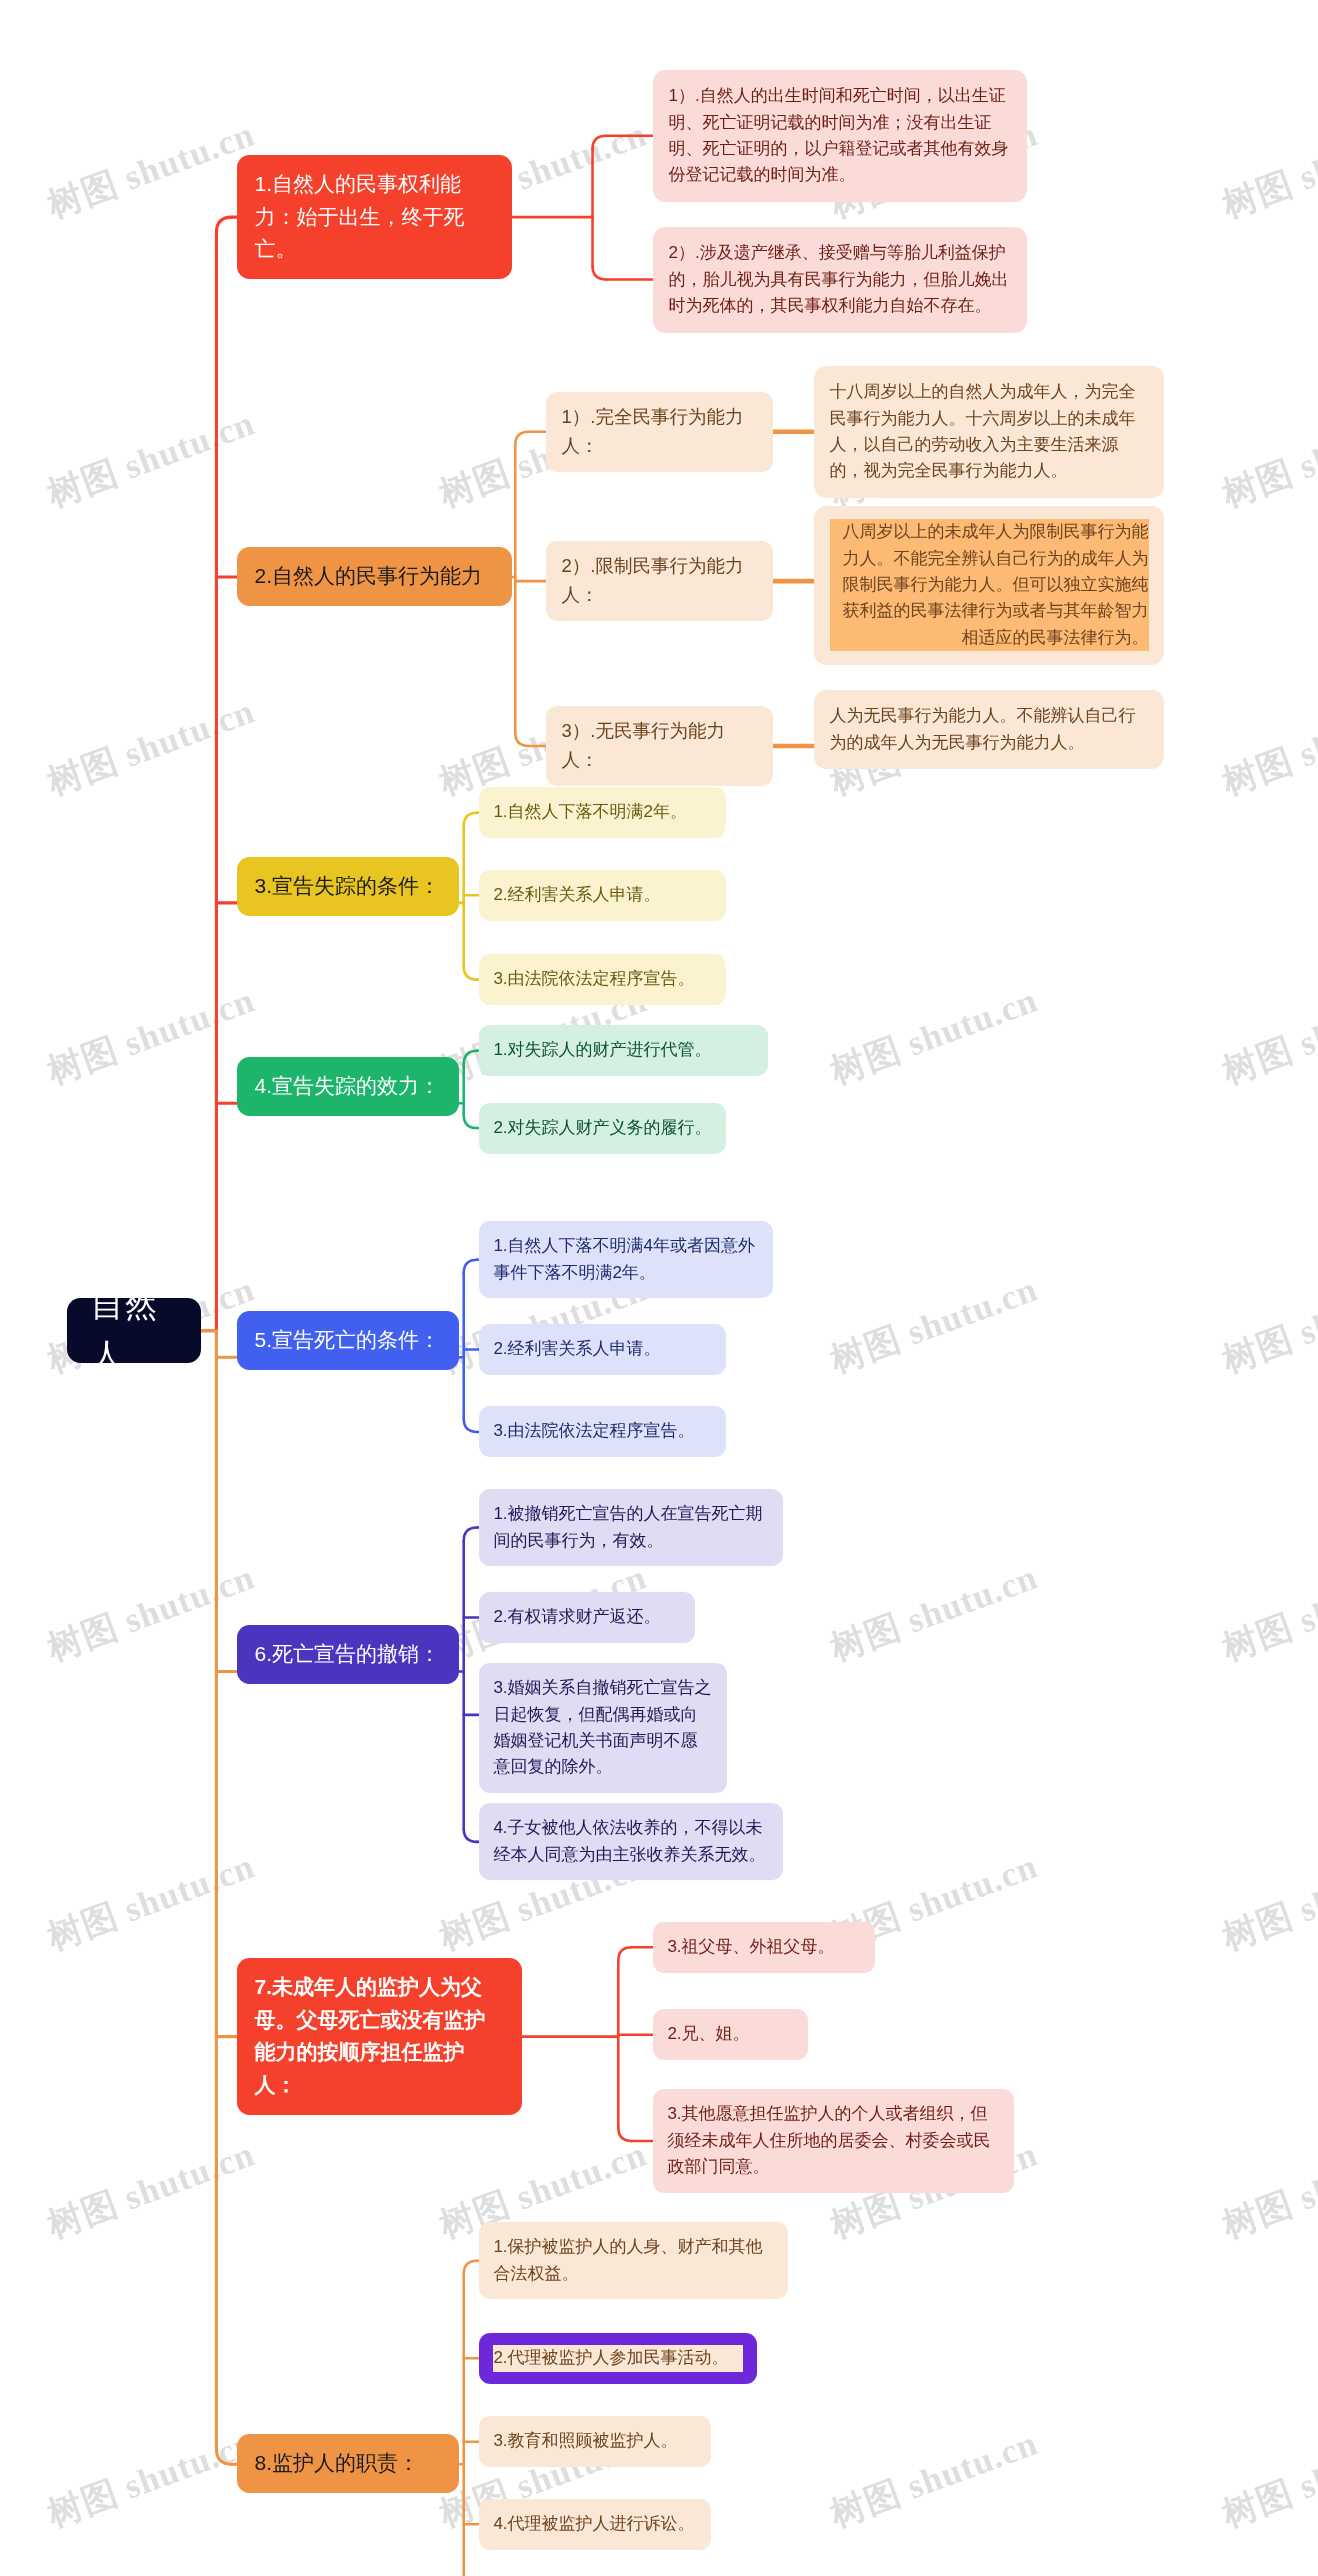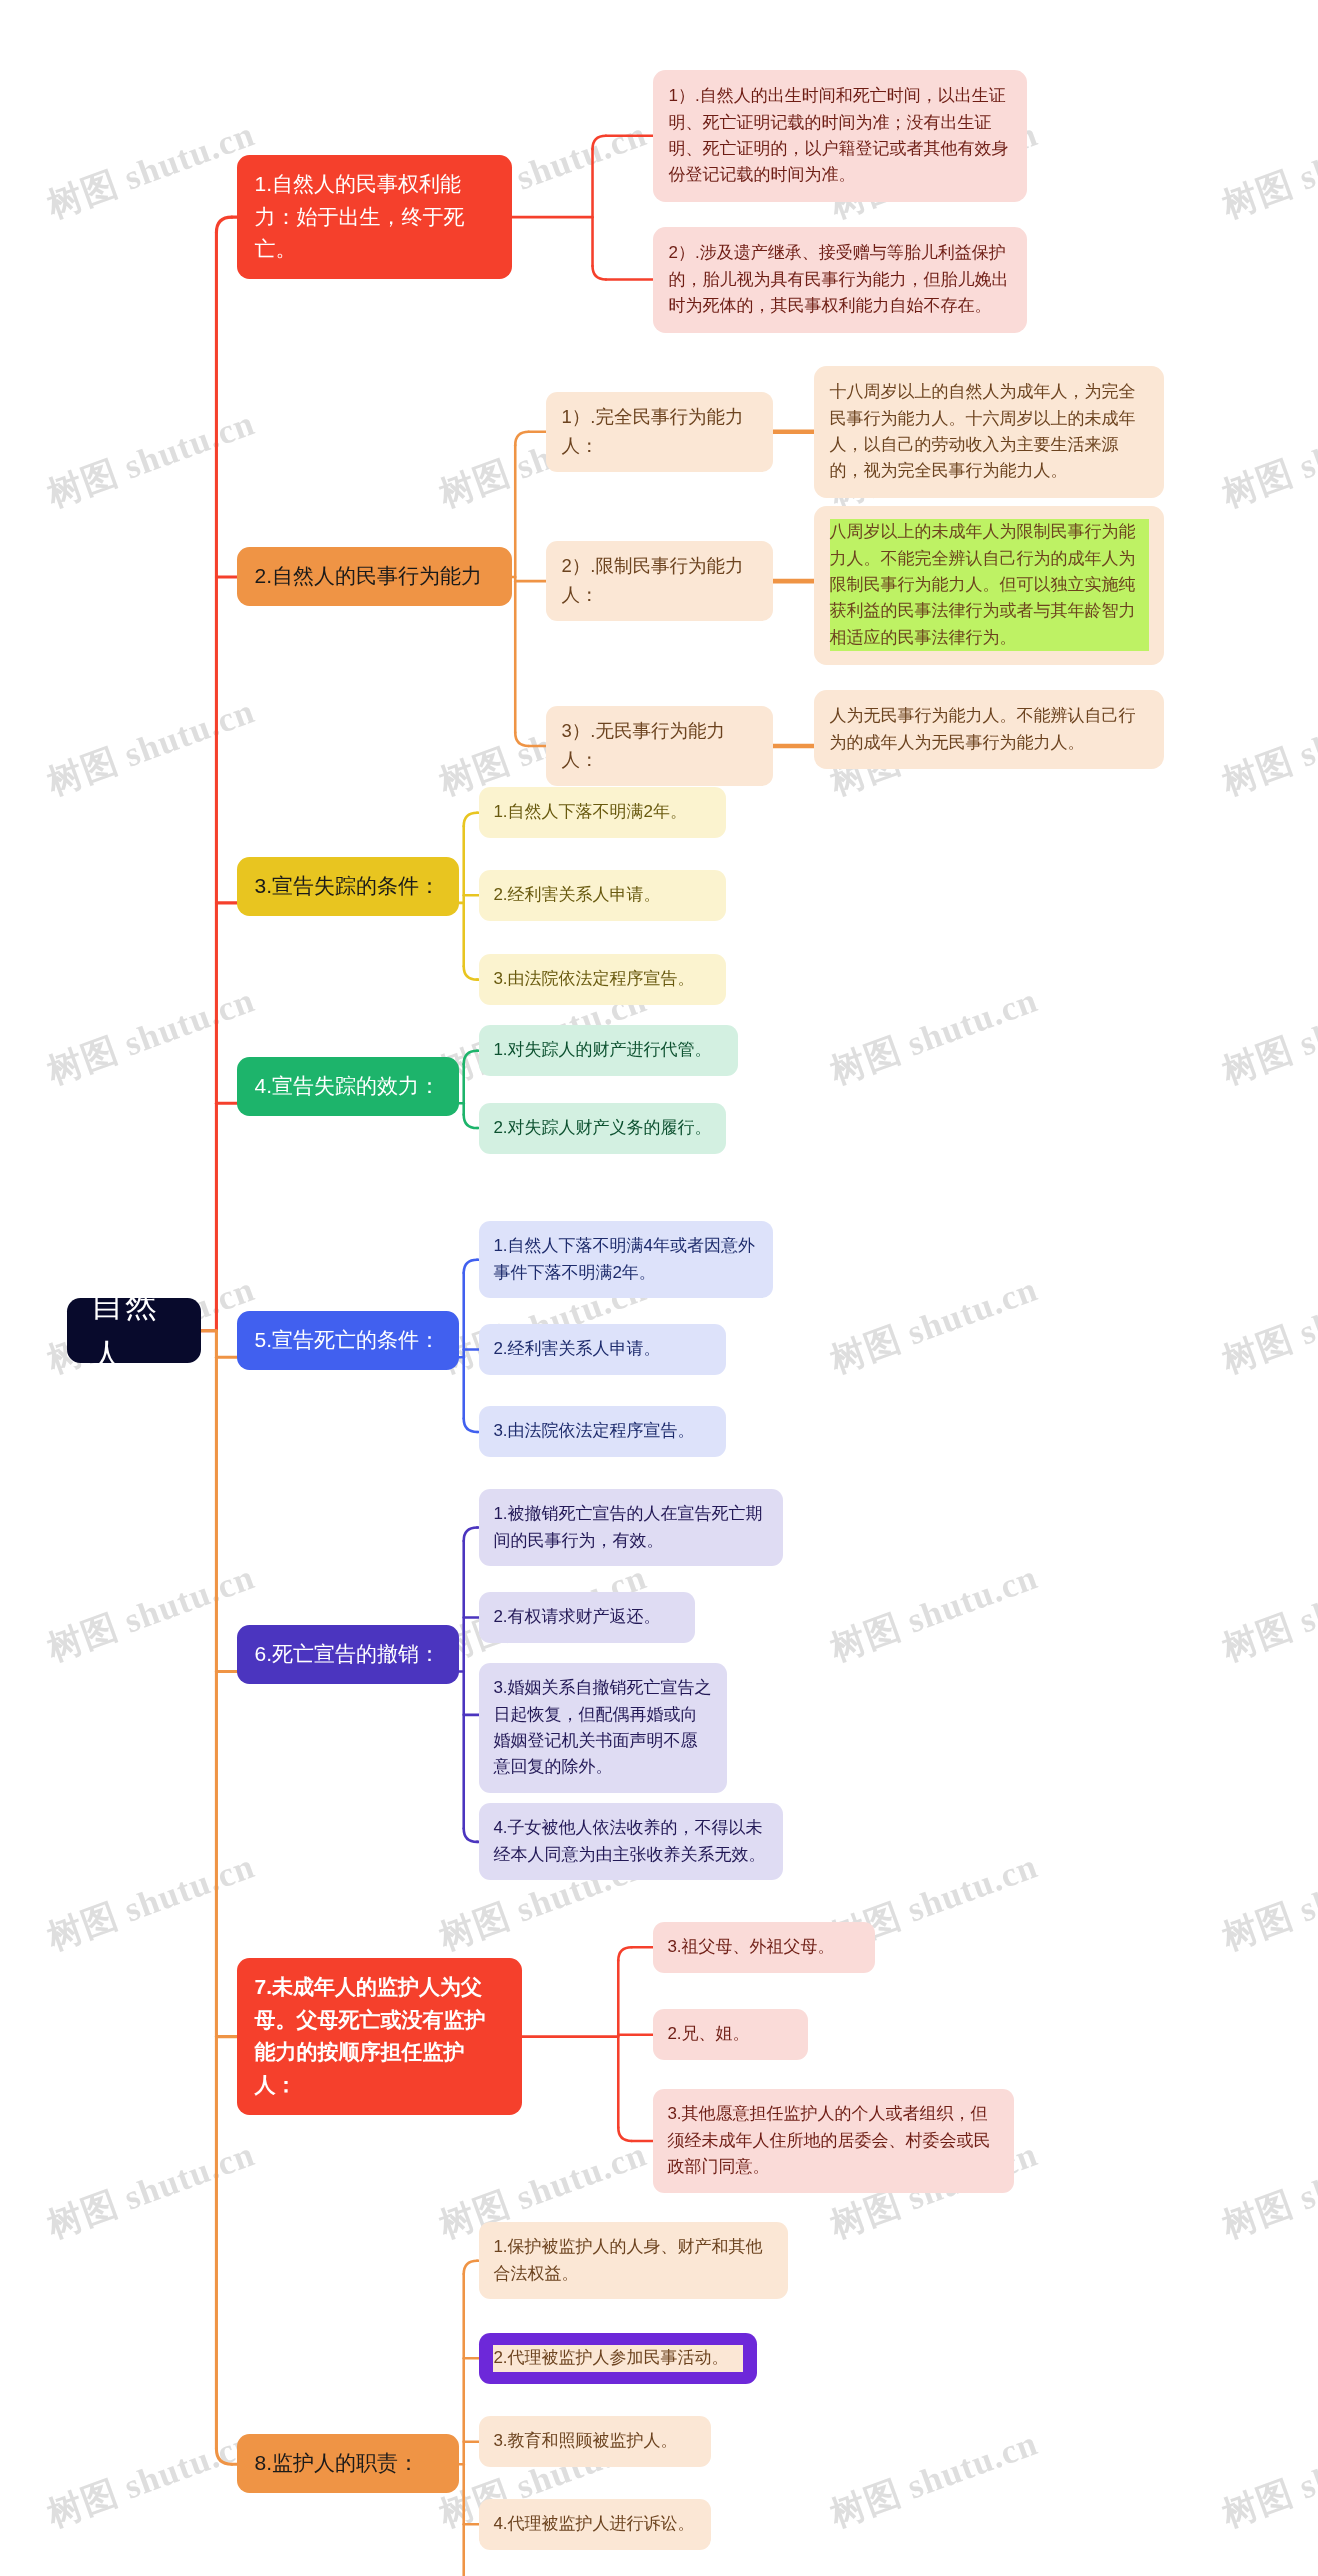--- a/index.html
+++ b/index.html
@@ -219,21 +219,21 @@
     <span style="background: rgb(251, 231, 213); color: rgb(108, 67, 31);">1）.完全民事行为能力人：</span>
   </div>
   <div class="node lvl3" style="left: 814px; top: 366px; width: 350px; min-height: 98px; background: rgb(251, 231, 213); color: rgb(108, 67, 31);">
     <span style="background: rgb(251, 231, 213); color: rgb(108, 67, 31);">十八周岁以上的自然人为成年人，为完全民事行为能力人。十六周岁以上的未成年人，以自己的劳动收入为主要生活来源的，视为完全民事行为能力人。</span>
   </div>
 
   <div class="node lvl2" style="left: 546px; top: 541px; width: 227px; min-height: 45px; background: rgb(251, 231, 213); color: rgb(108, 67, 31);">
     <span style="background: rgb(251, 231, 213); color: rgb(108, 67, 31);">2）.限制民事行为能力人：</span>
   </div>
   <div class="node lvl3" style="left: 814px; top: 506px; width: 350px; min-height: 134px; background: rgb(251, 231, 213); color: rgb(108, 67, 31);">
-    <span style="background: #bef264; color: rgb(108, 67, 31);">八周岁以上的未成年人为限制民事行为能力人。不能完全辨认自己行为的成年人为限制民事行为能力人。但可以独立实施纯获利益的民事法律行为或者与其年龄智力相适应的民事法律行为。</span>
+    <span style="background: #fdba74; color: rgb(108, 67, 31); text-align: right;">八周岁以上的未成年人为限制民事行为能力人。不能完全辨认自己行为的成年人为限制民事行为能力人。但可以独立实施纯获利益的民事法律行为或者与其年龄智力相适应的民事法律行为。</span>
   </div>
 
   <div class="node lvl2" style="left: 546px; top: 706px; width: 227px; min-height: 45px; background: rgb(251, 231, 213); color: rgb(108, 67, 31);">
     <span style="background: rgb(251, 231, 213); color: rgb(108, 67, 31);">3）.无民事行为能力人：</span>
   </div>
   <div class="node lvl3" style="left: 814px; top: 690px; width: 350px; min-height: 72px; background: rgb(251, 231, 213); color: rgb(108, 67, 31);">
     <span style="background: rgb(251, 231, 213); color: rgb(108, 67, 31);">人为无民事行为能力人。不能辨认自己行为的成年人为无民事行为能力人。</span>
   </div>
 
   <div class="node lvl1 dark-text" style="left: 237px; top: 857px; width: 222px; min-height: 48px; background: rgb(232, 197, 32);">
@@ -245,21 +245,21 @@
   <div class="node leaf" style="left: 479px; top: 870px; width: 247px; min-height: 44px; background: rgb(251, 243, 207); color: rgb(104, 89, 14);">
     <span style="background: rgb(251, 243, 207); color: rgb(104, 89, 14);">2.经利害关系人申请。</span>
   </div>
   <div class="node leaf" style="left: 479px; top: 954px; width: 247px; min-height: 44px; background: rgb(251, 243, 207); color: rgb(104, 89, 14);">
     <span style="background: rgb(251, 243, 207); color: rgb(104, 89, 14);">3.由法院依法定程序宣告。</span>
   </div>
 
   <div class="node lvl1 light-text" style="left: 237px; top: 1057px; width: 222px; min-height: 48px; background: rgb(29, 180, 107);">
     <span>4.宣告失踪的效力：</span>
   </div>
-  <div class="node leaf" style="left: 479px; top: 1025px; width: 259px; min-height: 44px; background: rgb(211, 240, 225); color: rgb(13, 81, 48);">
+  <div class="node leaf" style="left: 479px; top: 1025px; width: 289px; min-height: 44px; background: rgb(211, 240, 225); color: rgb(13, 81, 48);">
     <span style="background: rgb(211, 240, 225); color: rgb(13, 81, 48);">1.对失踪人的财产进行代管。</span>
   </div>
   <div class="node leaf" style="left: 479px; top: 1103px; width: 247px; min-height: 44px; background: rgb(211, 240, 225); color: rgb(13, 81, 48);">
     <span style="background: rgb(211, 240, 225); color: rgb(13, 81, 48);">2.对失踪人财产义务的履行。</span>
   </div>
 
   <div class="node lvl1 light-text" style="left: 237px; top: 1311px; width: 222px; min-height: 48px; background: rgb(65, 96, 239);">
     <span>5.宣告死亡的条件：</span>
   </div>
   <div class="node leaf" style="left: 479px; top: 1221px; width: 294px; min-height: 67px; background: rgb(221, 226, 250); color: rgb(29, 43, 108);">

